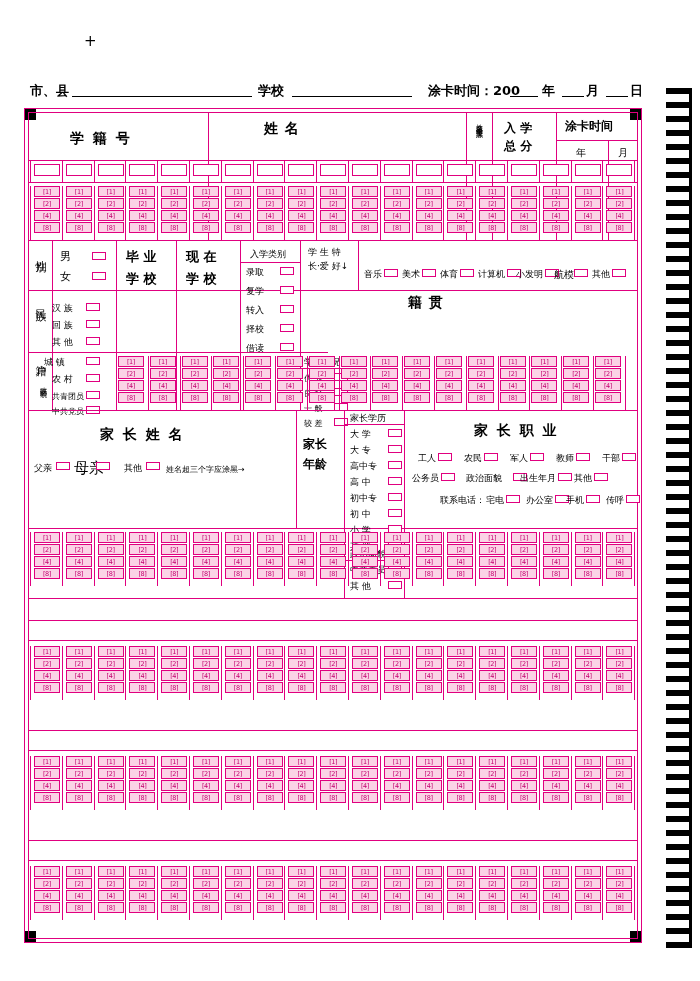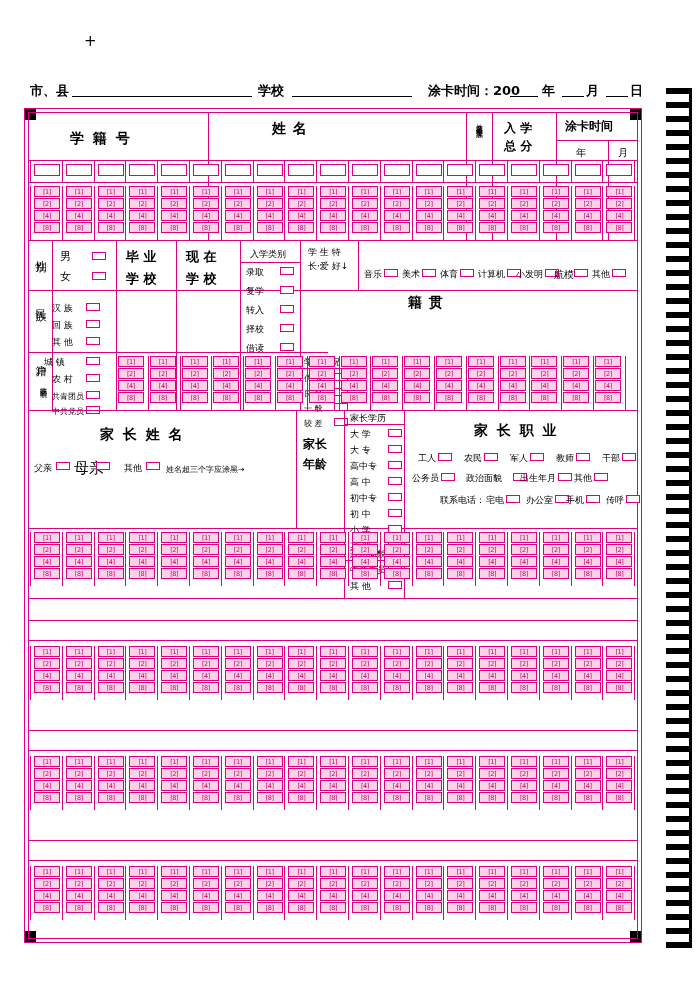--- a/index.html
+++ b/index.html
@@ -94,21 +94,21 @@
   <div class="ln h" style="left:28px;top:240px;width:610px;"></div>
 
   <div class="ln v" style="left:208px;top:112px;height:128px;"></div>
   <div class="ln v" style="left:466px;top:112px;height:128px;"></div>
   <div class="ln v" style="left:492px;top:112px;height:128px;"></div>
   <div class="ln v" style="left:556px;top:112px;height:128px;"></div>
   <div class="ln h" style="left:556px;top:140px;width:82px;"></div>
   <div class="ln v" style="left:608px;top:140px;height:100px;"></div>
 
   <div class="lab b" style="left:70px;top:132px;font-size:14px;letter-spacing:2px;">学 籍 号</div>
-  <div class="lab b" style="left:272px;top:122px;font-size:14px;letter-spacing:1px;">姓            名</div>
+  <div class="lab b" style="left:264px;top:122px;font-size:14px;letter-spacing:1px;">姓            名</div>
   <div class="lab v xs" style="left:472px;top:118px;height:118px;font-size:7px;color:#000;">姓名超三个字应涂黑↓</div>
   <div class="lab b" style="left:504px;top:122px;font-size:12px;">入 学</div>
   <div class="lab b" style="left:504px;top:140px;font-size:12px;">总 分</div>
   <div class="lab b" style="left:565px;top:120px;font-size:12px;">涂卡时间</div>
   <div class="lab" style="left:576px;top:146px;font-size:10px;">年</div>
   <div class="lab" style="left:618px;top:146px;font-size:10px;">月</div>
 
   <div class="grid" id="boxhdr-row" style="left: 34px; top: 164px;">
       <div class="boxhdr" style="position: absolute; left: 0px; top: 0px;"></div>
       <div class="boxhdr" style="position: absolute; left: 31.8px; top: 0px;"></div>

